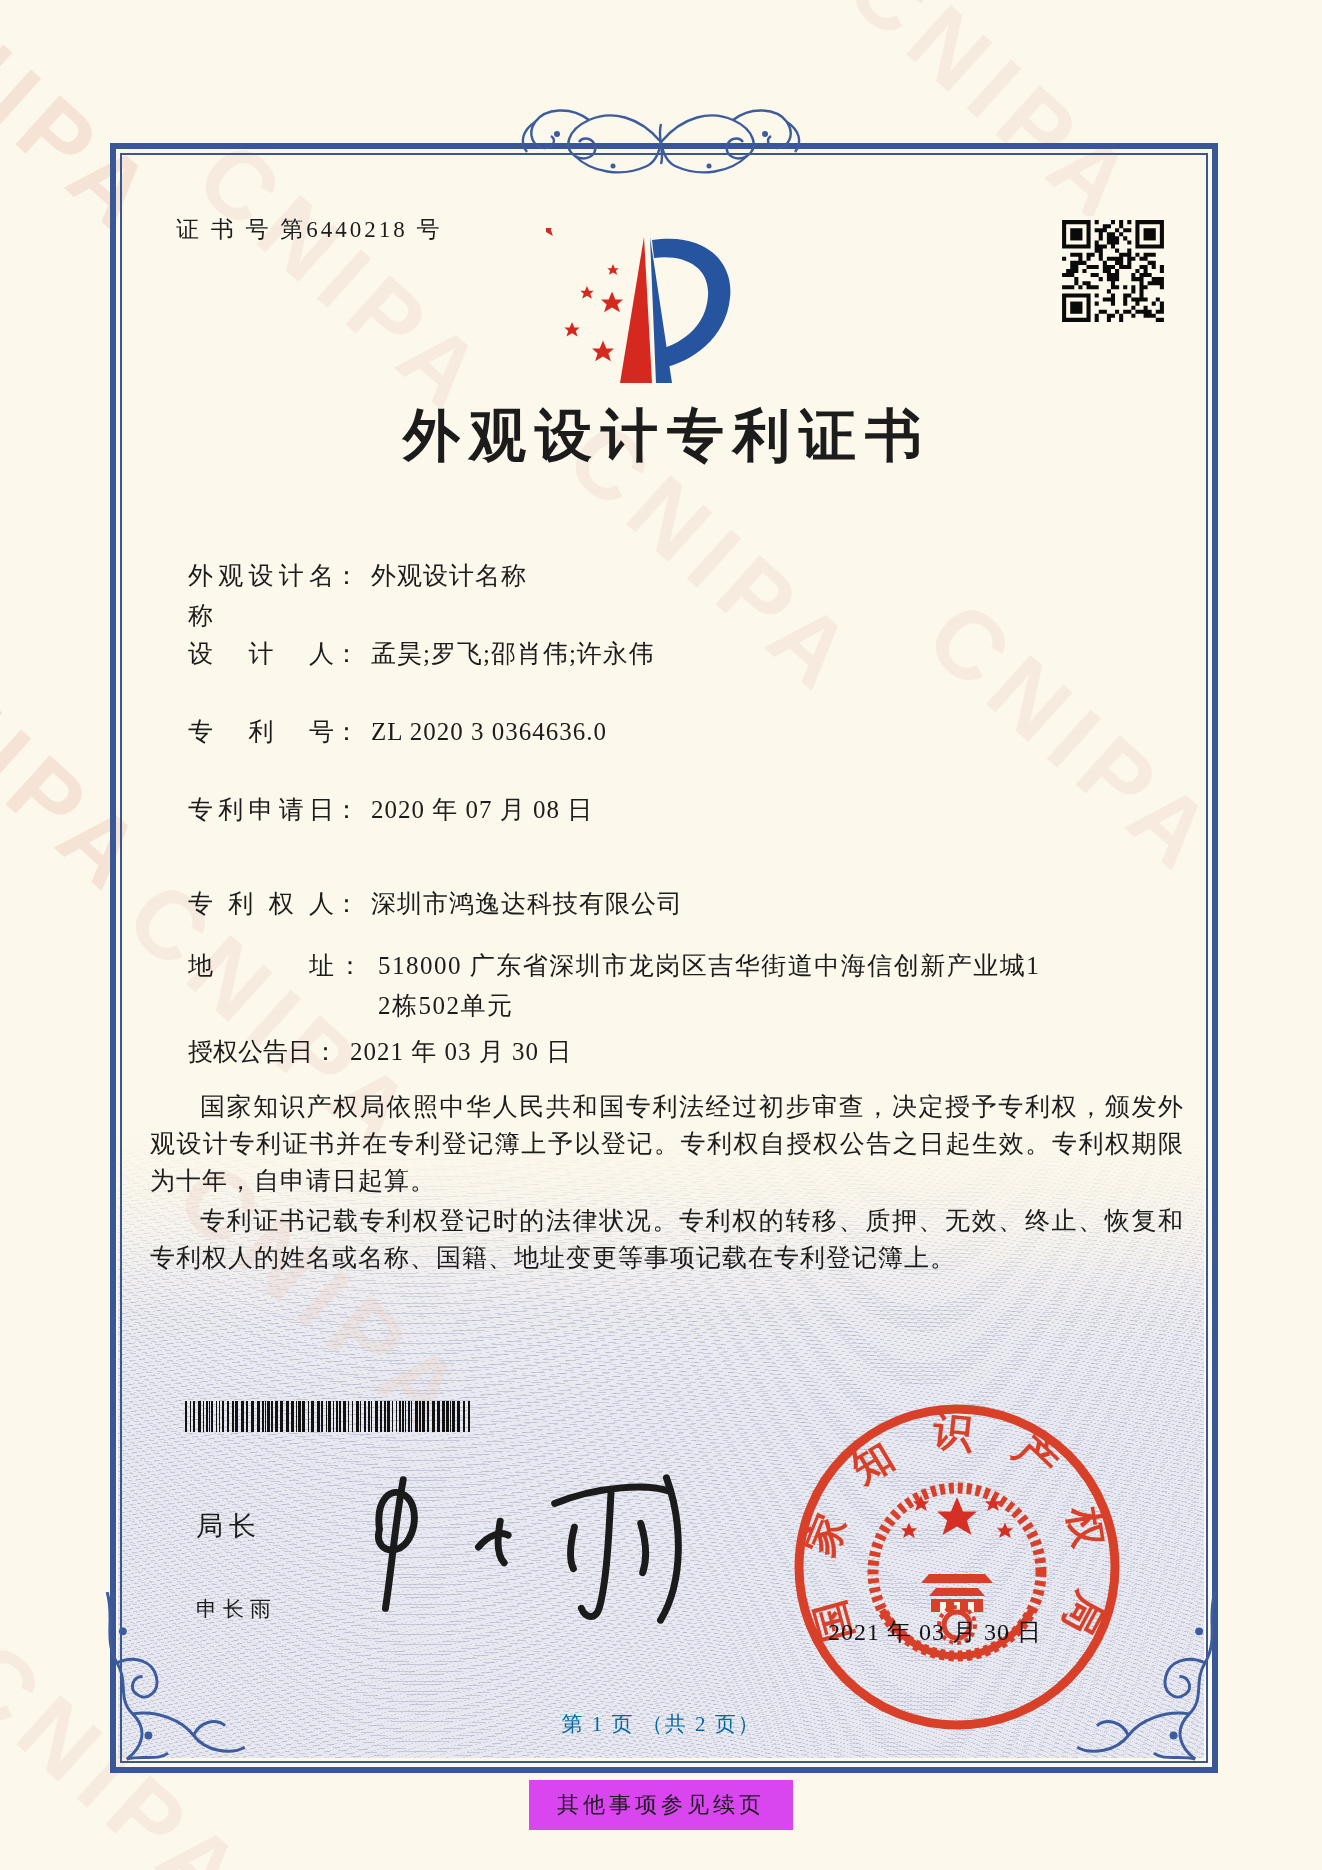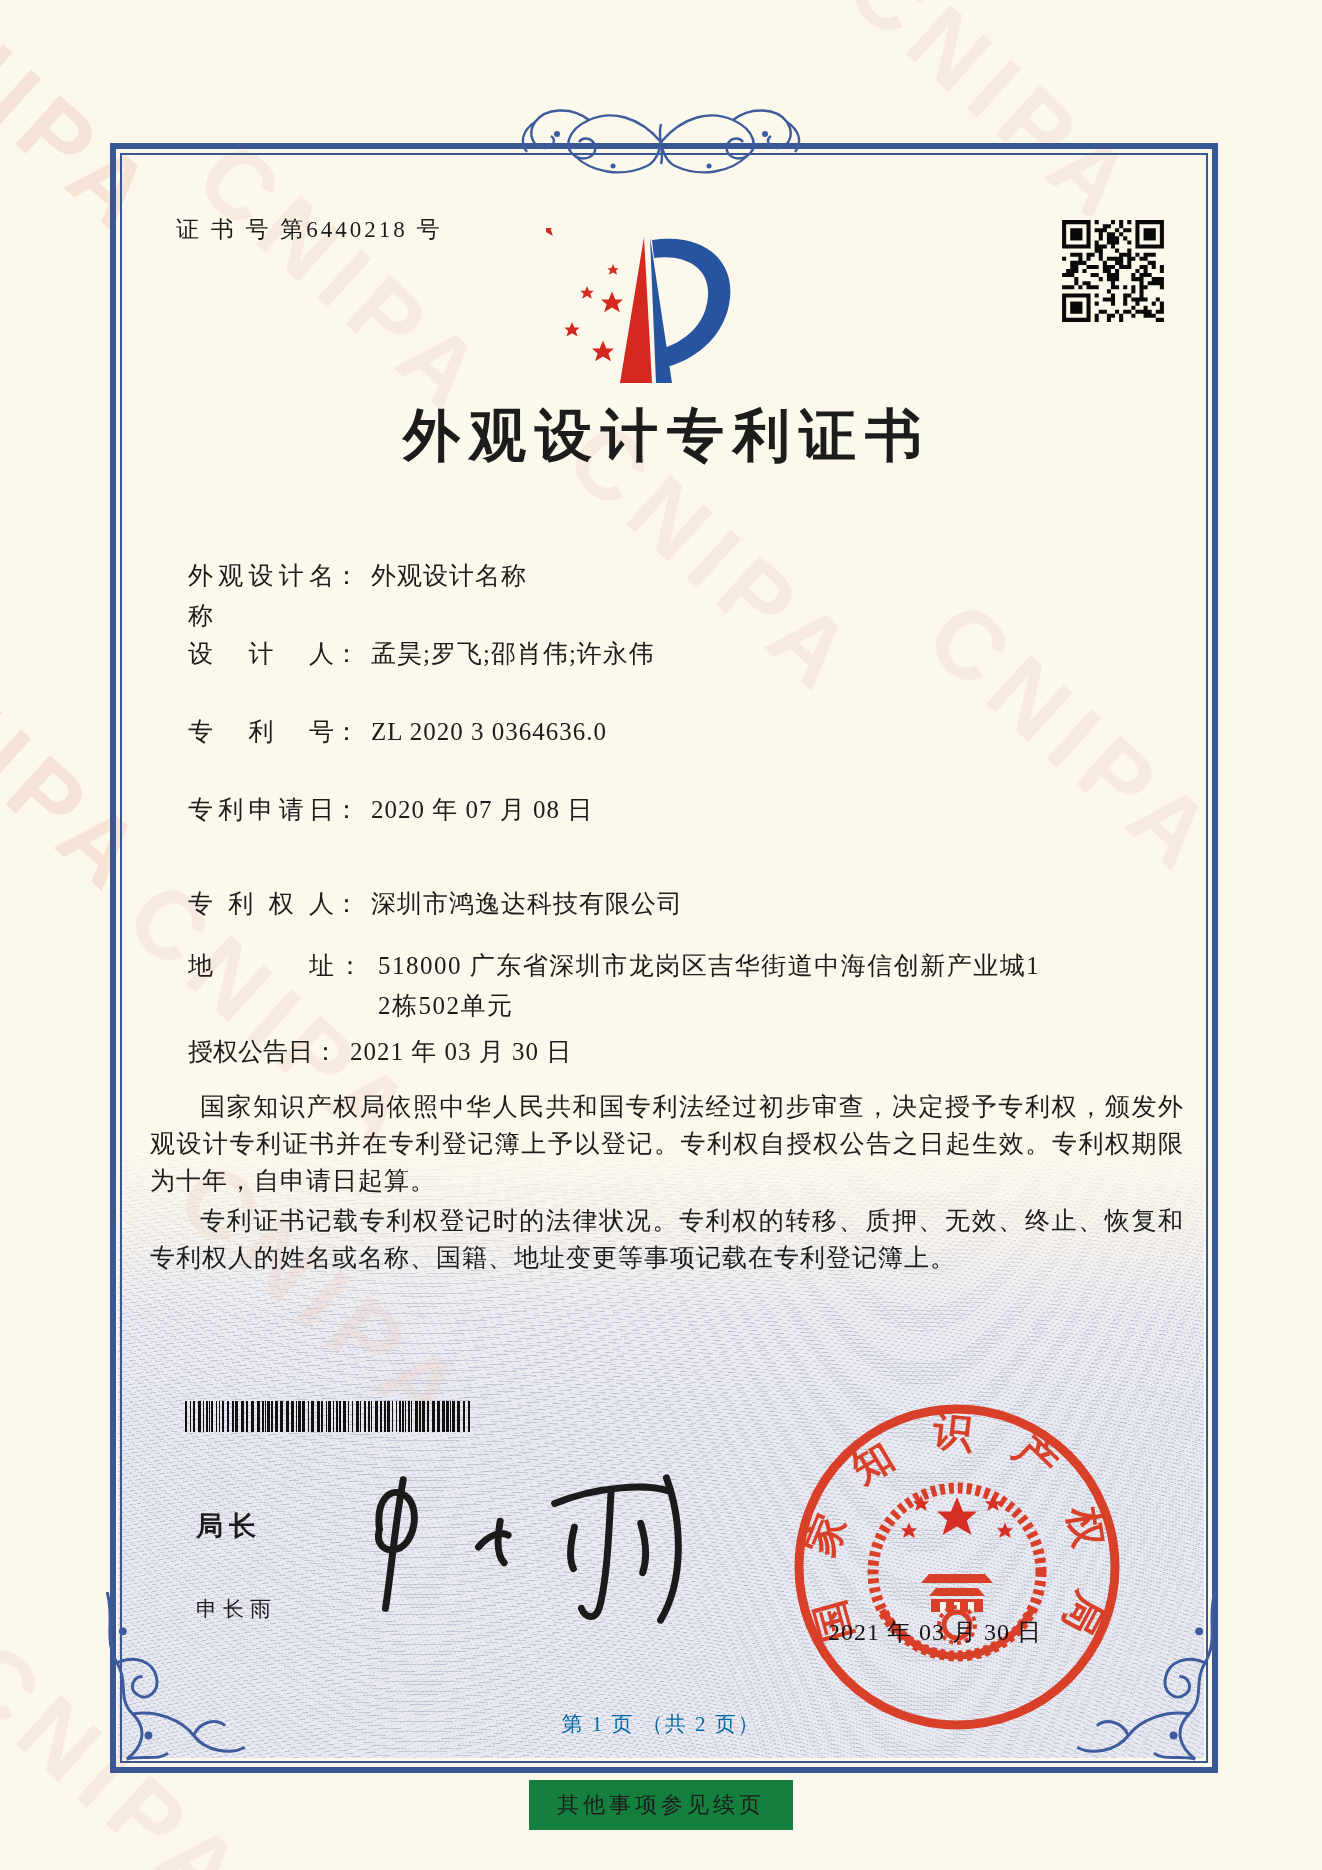--- a/index.html
+++ b/index.html
@@ -31,31 +31,31 @@
   .lbl{display:inline-block;width:146px;text-align:justify;text-align-last:justify;vertical-align:top;}
   .val{margin-left:12px;letter-spacing:1px;}
   .addr-wrap{display:flex;}
   .addr-val{margin-left:12px;letter-spacing:1.5px;width:800px;}
   .grant-right{position:absolute;left:484px;top:0;white-space:nowrap;}
   .paras{position:absolute;left:150px;top:1088px;width:1034px;font-size:25px;line-height:37px;
          text-align:justify;z-index:4;}
   .paras p{margin:0 0 3px 0;text-indent:2em;letter-spacing:1px;}
   .barcode{position:absolute;left:185px;top:1401px;width:292px;height:31px;z-index:4;}
   .director-title{position:absolute;left:196px;top:1508px;font-family:"Liberation Sans","DejaVu Sans",sans-serif;
-         font-weight:bold;font-size:27px;letter-spacing:6px;z-index:4;}
+         font-weight:normal;font-size:27px;letter-spacing:6px;z-index:4;}
   .director-name{position:absolute;left:196px;top:1563px;font-family:"Liberation Sans","DejaVu Sans",sans-serif;
          font-weight:normal;font-size:21px;letter-spacing:6px;z-index:4;margin-top:32px;}
   .signature{position:absolute;left:345px;top:1452px;width:350px;height:188px;z-index:4;}
   .seal{position:absolute;left:790px;top:1400px;width:334px;height:334px;z-index:5;opacity:0.96;}
   .seal-date{position:absolute;left:828px;top:1616px;width:230px;font-size:24px;color:#141414;
              letter-spacing:1px;z-index:6;white-space:nowrap;}
   .page-info{position:absolute;left:110px;top:1710px;width:1102px;text-align:center;font-size:21px;
              letter-spacing:2px;color:#0369a1;z-index:4;}
   .footer-note{position:absolute;left:0;top:1780px;width:100%;text-align:center;z-index:4;}
-  .footer-note span{display:inline-block;background:#15803d;padding:10px 28px;font-size:22px;letter-spacing:4px;}
+  .footer-note span{display:inline-block;background:#d946ef;padding:10px 28px;font-size:22px;letter-spacing:4px;}
   .corner-orn{position:absolute;z-index:6;pointer-events:none;}
   .top-orn{position:absolute;left:471px;top:96px;width:380px;height:92px;z-index:7;pointer-events:none;}
 </style>
 </head>
 <body>
 
 <div class="page">
 
   <div class="wm" style="left:-80px;top:-60px;">CNIPA</div>
   <div class="wm light" style="left:250px;top:120px;">CNIPA</div>

